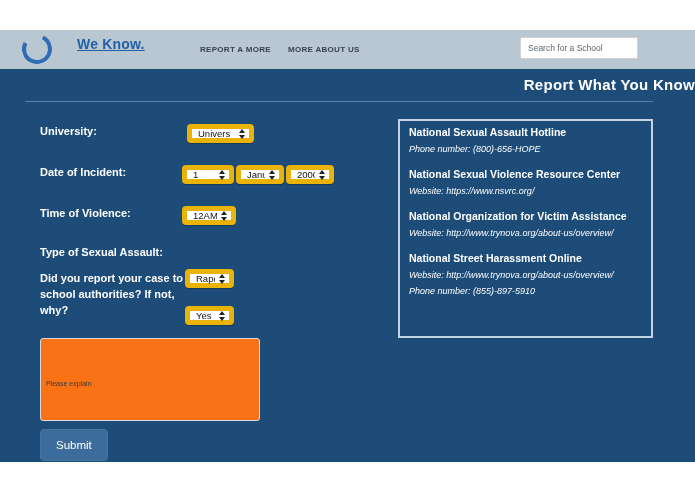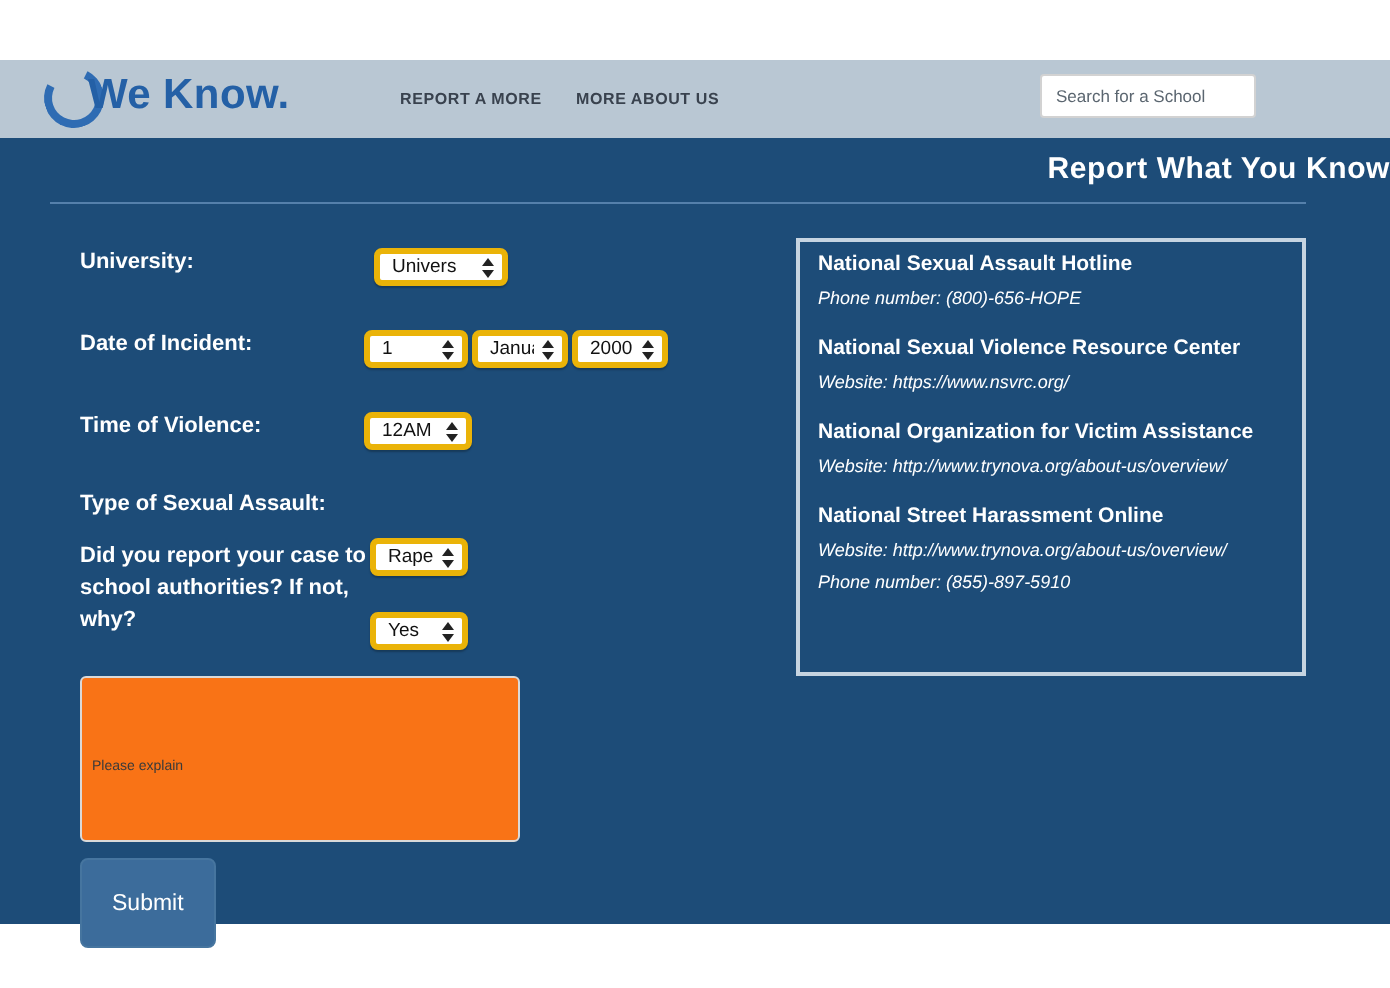--- a/index.html
+++ b/index.html
@@ -4,53 +4,53 @@
 <style>
   * { margin:0; padding:0; box-sizing:border-box; }
   html,body { background:#ffffff; }
   body { font-family:"Liberation Sans", sans-serif; }
   .screen { position:relative; width:695px; height:494px; background:#ffffff; overflow:hidden; }
 
   
   .header { position:absolute; left:0; top:30px; width:695px; height:39px; background:#b9c7d3; }
   .ring { position:absolute; left:22px; top:4px; width:30px; height:30px; border:4px solid #2f6cb3;
           border-radius:50%; border-top-color:transparent; transform:rotate(-18deg); }
-  .brand { position:absolute; left:44px; top:6px; font-size:21px; font-weight:bold; color:#2460a6; letter-spacing:.2px; }
+  .brand { position:absolute; left:77px; top:6px; font-size:14px; font-weight:bold; color:#2460a6; letter-spacing:.2px;text-decoration:underline; }
   .nav-link { position:absolute; top:15px; font-size:8px; font-weight:bold; color:#39424e; letter-spacing:.3px; cursor:pointer; }
   .nav-report { left:200px; }
   .nav-about { left:288px; }
-  .search { position:absolute; left:520px; top:7px; width:108px; height:22px; background:#fff;
+  .search { position:absolute; left:520px; top:7px; width:118px; height:22px; background:#fff;
             border:1px solid #d2d2d2; border-radius:2px; font-size:8.5px; padding:0 7px;
             color:#333; font-family:"Liberation Sans", sans-serif; }
   .search::placeholder { color:#5b6670; }
 
   
   .main { position:absolute; left:0; top:69px; width:695px; height:393px; background:#1d4c78; }
   .page-title { position:absolute; left:0; top:7px; width:695px; text-align:right;
                 color:#ffffff; font-size:15px; font-weight:bold; letter-spacing:.3px; }
   .divider { position:absolute; left:25px; top:32px; width:628px; height:1px; background:#5580ab; }
 
   .flabel { position:absolute; left:40px; color:#ffffff; font-size:11px; font-weight:700; }
   .flabel.multiline { width:158px; line-height:16px; }
 
-  .select { position:absolute; height:19px; background:#fff; border:3px solid #eab308; border-radius:4px;
+  .select { position:absolute; height:19px; background:#fff; border:5px solid #eab308; border-radius:4px;
             display:flex; align-items:center; justify-content:space-between; padding:0 4px 0 6px;
             font-size:9.5px; color:#111; cursor:pointer; box-shadow:0 1px 1px rgba(0,0,0,.25); }
   .select .val { white-space:nowrap; overflow:hidden; }
   .stepper { display:flex; flex-direction:column; align-items:center; gap:2px; margin-left:4px; }
   .stepper .up { width:0; height:0; border-left:3px solid transparent; border-right:3px solid transparent;
                  border-bottom:4px solid #222; }
   .stepper .dn { width:0; height:0; border-left:3px solid transparent; border-right:3px solid transparent;
                  border-top:4px solid #222; }
 
   .explain { position:absolute; left:40px; top:269px; width:220px; height:83px; background:#f97316;
              border:1px solid #d9d9d9; border-radius:3px; resize:none; font-size:7px; color:#333;
              padding:41px 5px 5px 5px; font-family:"Liberation Sans", sans-serif; }
   .explain::placeholder { color:#3a3a3a; }
-  .submit { position:absolute; left:40px; top:360px; height:45px; padding:0 15px; background:#3c6c9b;
+  .submit { position:absolute; left:40px; top:360px; height:32px; padding:0 15px; background:#3c6c9b;
             border:1px solid #46759f; border-radius:4px; color:#fff; font-size:11.5px; cursor:pointer;
             font-family:"Liberation Sans", sans-serif; }
 
   
   .panel { position:absolute; left:398px; top:50px; width:255px; height:219px;
            border:2px solid #c6d4e1; padding:5px 9px; color:#fff; }
   .res-title { font-size:10.5px; font-weight:bold; white-space:nowrap; margin-top:14px; }
   .res-title.first { margin-top:0; }
   .res-line { font-size:9px; margin-top:6px; white-space:nowrap;font-style:italic; }
 </style>

